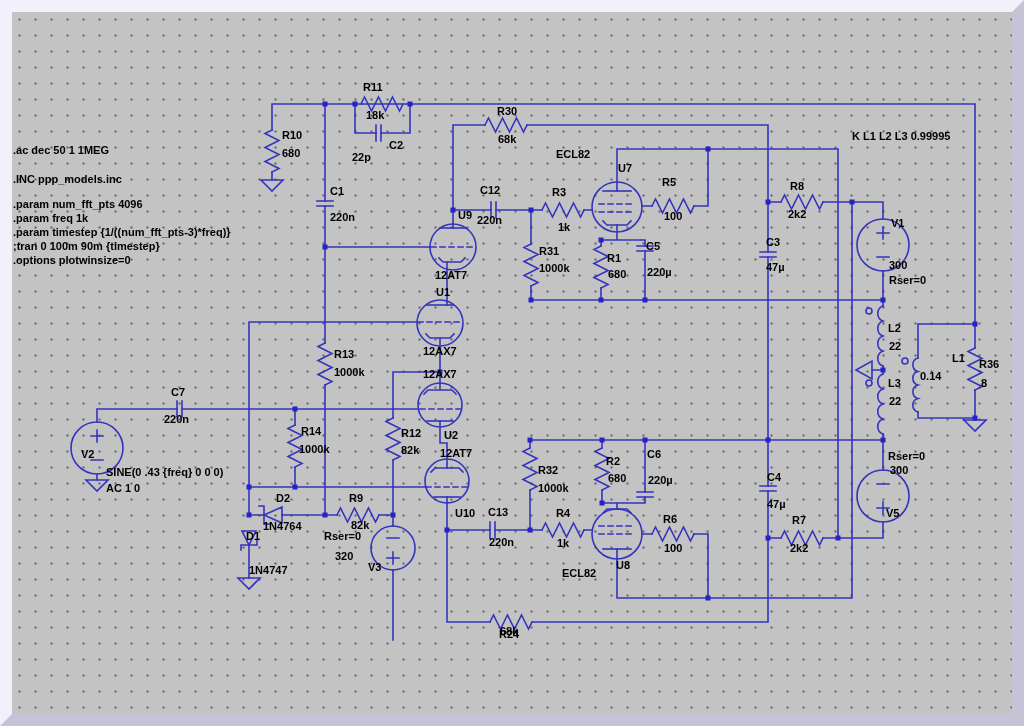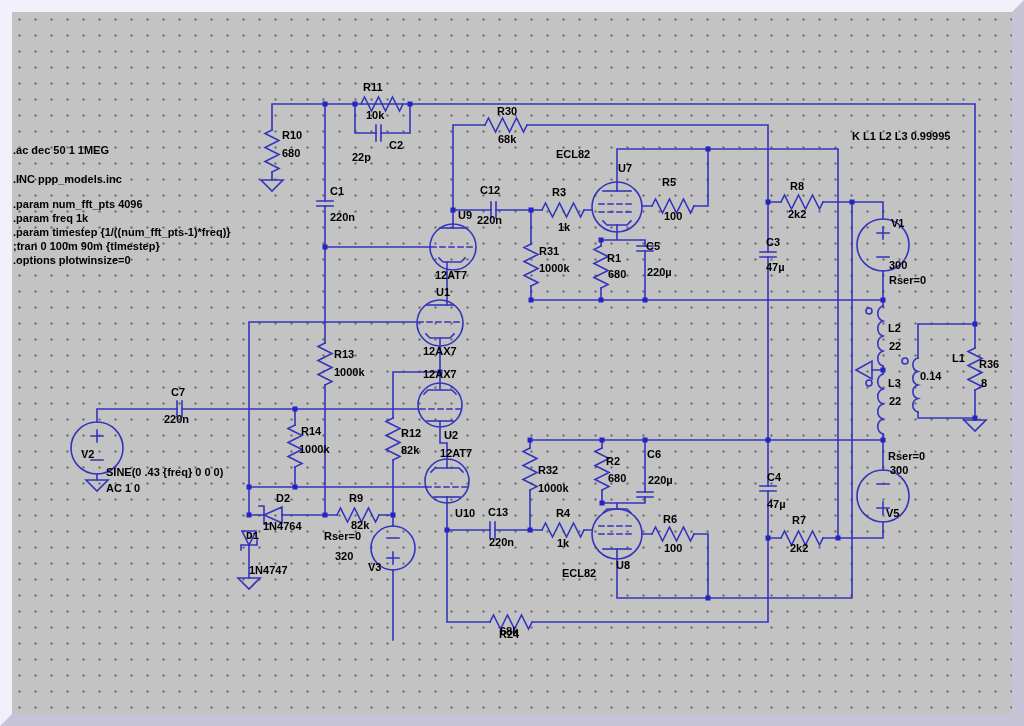--- a/index.html
+++ b/index.html
@@ -215,26 +215,26 @@
         M246.5,512.5h5v5h-5z M322.5,512.5h5v5h-5z M390.5,512.5h5v5h-5z
         M437.5,369.5h5v5h-5z
       "></path>
     </svg>
 
     <div id="labels-layer">
         <span class="lbl" style="left: 13px; top: 144px;">.ac dec 50 1 1MEG</span>
         <span class="lbl" style="left: 13px; top: 173px;">.INC ppp_models.inc</span>
         <span class="lbl" style="left: 13px; top: 198px;">.param num_fft_pts 4096</span>
         <span class="lbl" style="left: 13px; top: 212px;">.param freq 1k</span>
-        <span class="lbl" style="left: 13px; top: 226px;">.param timestep {1/((num_fft_pts-1)*freq)}</span>
+        <span class="lbl" style="left: 13px; top: 226px;">.param timestep {1/((num_fft_pts-3)*freq)}</span>
         <span class="lbl" style="left: 13px; top: 240px;">;tran 0 100m 90m {timestep}</span>
         <span class="lbl" style="left: 13px; top: 254px;">.options plotwinsize=0</span>
         <span class="lbl" style="left: 852px; top: 130px;">K L1 L2 L3 0.99995</span>
         <span class="lbl" style="left: 363px; top: 81px;">R11</span>
-        <span class="lbl" style="left: 366px; top: 109px;">10k</span>
+        <span class="lbl" style="left: 366px; top: 109px;">18k</span>
         <span class="lbl" style="left: 352px; top: 151px;">22p</span>
         <span class="lbl" style="left: 389px; top: 139px;">C2</span>
         <span class="lbl" style="left: 282px; top: 129px;">R10</span>
         <span class="lbl" style="left: 282px; top: 147px;">680</span>
         <span class="lbl" style="left: 330px; top: 185px;">C1</span>
         <span class="lbl" style="left: 330px; top: 211px;">220n</span>
         <span class="lbl" style="left: 497px; top: 105px;">R30</span>
         <span class="lbl" style="left: 498px; top: 133px;">68k</span>
         <span class="lbl" style="left: 556px; top: 148px;">ECL82</span>
         <span class="lbl" style="left: 618px; top: 162px;">U7</span>
@@ -270,21 +270,21 @@
         <span class="lbl" style="left: 299px; top: 443px;">1000k</span>
         <span class="lbl" style="left: 401px; top: 427px;">R12</span>
         <span class="lbl" style="left: 401px; top: 444px;">82k</span>
         <span class="lbl" style="left: 171px; top: 386px;">C7</span>
         <span class="lbl" style="left: 164px; top: 413px;">220n</span>
         <span class="lbl" style="left: 81px; top: 448px;">V2</span>
         <span class="lbl" style="left: 106px; top: 466px;">SINE(0 .43 {freq} 0 0 0)</span>
         <span class="lbl" style="left: 106px; top: 482px;">AC 1 0</span>
         <span class="lbl" style="left: 276px; top: 492px;">D2</span>
         <span class="lbl" style="left: 263px; top: 520px;">1N4764</span>
-        <span class="lbl" style="left: 246px; top: 530px; font-family: Liberation Mono, monospace;">D1</span>
+        <span class="lbl" style="left: 246px; top: 530px;">D1</span>
         <span class="lbl" style="left: 249px; top: 564px;">1N4747</span>
         <span class="lbl" style="left: 349px; top: 492px;">R9</span>
         <span class="lbl" style="left: 351px; top: 519px;">82k</span>
         <span class="lbl" style="left: 324px; top: 530px;">Rser=0</span>
         <span class="lbl" style="left: 335px; top: 550px;">320</span>
         <span class="lbl" style="left: 368px; top: 561px;">V3</span>
         <span class="lbl" style="left: 455px; top: 507px;">U10</span>
         <span class="lbl" style="left: 488px; top: 506px;">C13</span>
         <span class="lbl" style="left: 489px; top: 536px;">220n</span>
         <span class="lbl" style="left: 538px; top: 464px;">R32</span>

